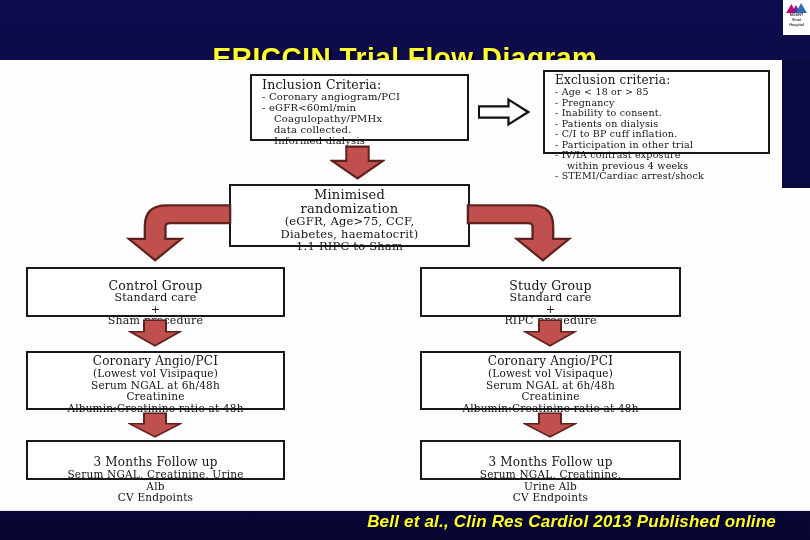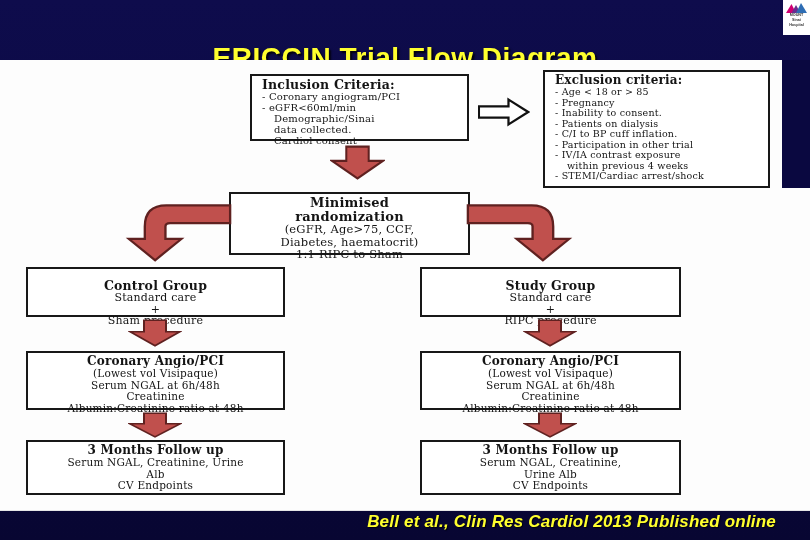--- a/index.html
+++ b/index.html
@@ -12,35 +12,35 @@
   .logo{position:absolute;top:0;right:0;width:27px;height:35px;background:#fff;
     text-align:center;z-index:5;}
   .logo svg{display:block;margin:1px auto 0;}
   .logo-text{font-size:6px;transform:scale(.62);transform-origin:top center;
     line-height:5px;color:#333;font-weight:bold;}
   .panel{position:absolute;left:0;top:60px;width:810px;height:450px;background:#fdfdfd;
     border-bottom:1px solid #e6e6e6;}
   .notch{position:absolute;right:0;top:60px;width:28px;height:128px;background:#0a0840;}
   .box{position:absolute;background:#fff;border:2px solid #181818;box-sizing:border-box;
     color:#141414;font-family:"DejaVu Serif",serif;letter-spacing:.2px;}
-  .box .bt{font-weight:bold;}
+  .box .bt{font-weight:normal;}
   .left-align{padding:2px 4px 2px 10px;text-align:left;}
   .center{text-align:center;}
   .incl{left:250px;top:74px;width:219px;height:67px;font-size:10px;line-height:11px;}
   .incl .bt{font-size:12.5px;line-height:13px;}
-  .excl{left:543px;top:70px;width:227px;height:118px;font-size:9.5px;line-height:10.5px;}
+  .excl{left:543px;top:70px;width:227px;height:84px;font-size:9.5px;line-height:10.5px;}
   .excl .bt{font-size:12px;line-height:13px;}
   .indent{padding-left:12px;}
-  .rand{left:229px;top:192px;width:241px;height:63px;font-size:11.5px;line-height:12.5px;padding-top:2px;}
+  .rand{left:229px;top:184px;width:241px;height:63px;font-size:11.5px;line-height:12.5px;padding-top:2px;}
   .rand .bt{font-size:13px;line-height:13.5px;}
   .grp{width:259px;height:50px;top:267px;font-size:11px;line-height:11.5px;padding-top:10px;}
   .grp .bt{font-size:12.5px;line-height:13px;}
   .angio{width:259px;height:59px;top:351px;font-size:10.5px;line-height:11.5px;padding-top:2px;}
   .angio .bt{font-size:12px;line-height:13px;}
-  .fup{width:259px;height:55px;top:440px;font-size:10.5px;line-height:11.5px;padding-top:2px;}
+  .fup{width:259px;height:40px;top:440px;font-size:10.5px;line-height:11.5px;padding-top:14px;}
   .fup .bt{font-size:12px;line-height:13px;}
   .col-l{left:26px;} .col-r{left:420px;width:261px;}
   .arrow{position:absolute;} .arrow svg{display:block;width:100%;height:100%;}
   .citation{position:absolute;top:512px;left:0;right:34px;text-align:right;
     color:#ffff2e;font-size:17px;font-weight:bold;font-style:italic;letter-spacing:.2px;
     text-shadow:1px 1px 1px rgba(0,0,0,.8);}
 </style>
 </head>
 <body>
 
@@ -59,23 +59,23 @@
     <div class="logo-text">Hospital</div>
   </div>
 
   <div class="panel"></div>
   <div class="notch"></div>
 
   <div class="box incl left-align">
     <div class="bt">Inclusion Criteria:</div>
     <div>- Coronary angiogram/PCI</div>
     <div>- eGFR&lt;60ml/min</div>
-    <div class="indent">Demographic/Sinai</div>
+    <div class="indent">Coagulopathy/PMHx</div>
     <div class="indent">data collected.</div>
-    <div class="indent">Cardiol consent</div>
+    <div class="indent">Informed dialysis</div>
   </div>
 
   <div class="arrow" style="left:478px;top:97px;width:52px;height:30px;">
     <svg viewBox="0 0 58 35" preserveAspectRatio="none">
       <polygon points="1,11 34,11 34,3 56,17.5 34,32 34,24 1,24" fill="#ffffff" stroke="#111111" stroke-width="2.5"></polygon>
     </svg>
   </div>
 
   <div class="box excl left-align">
     <div class="bt">Exclusion criteria:</div>

